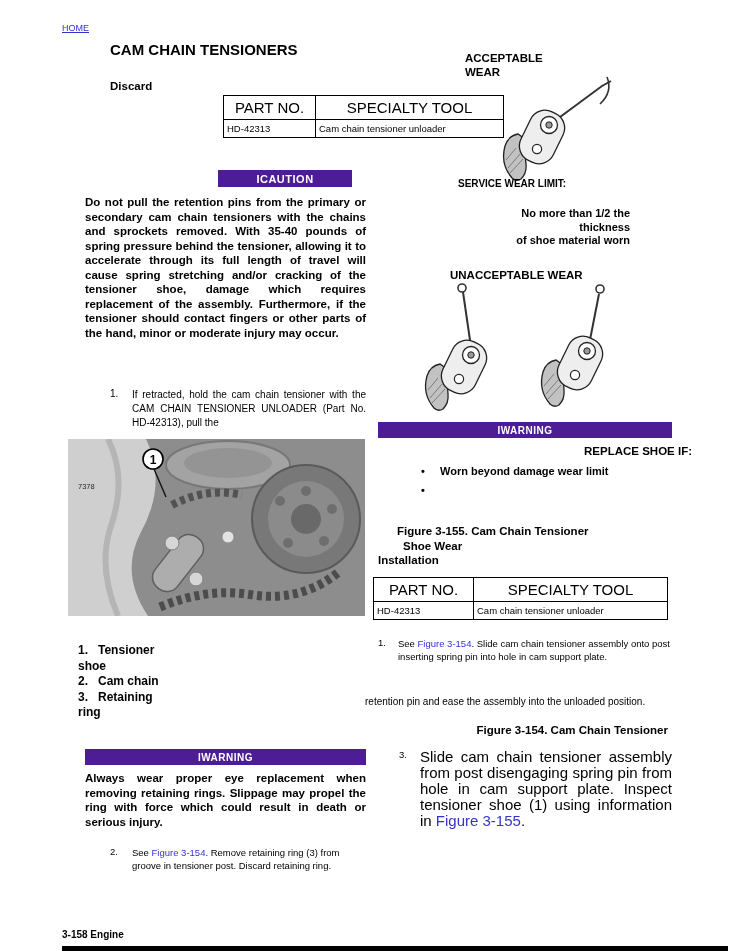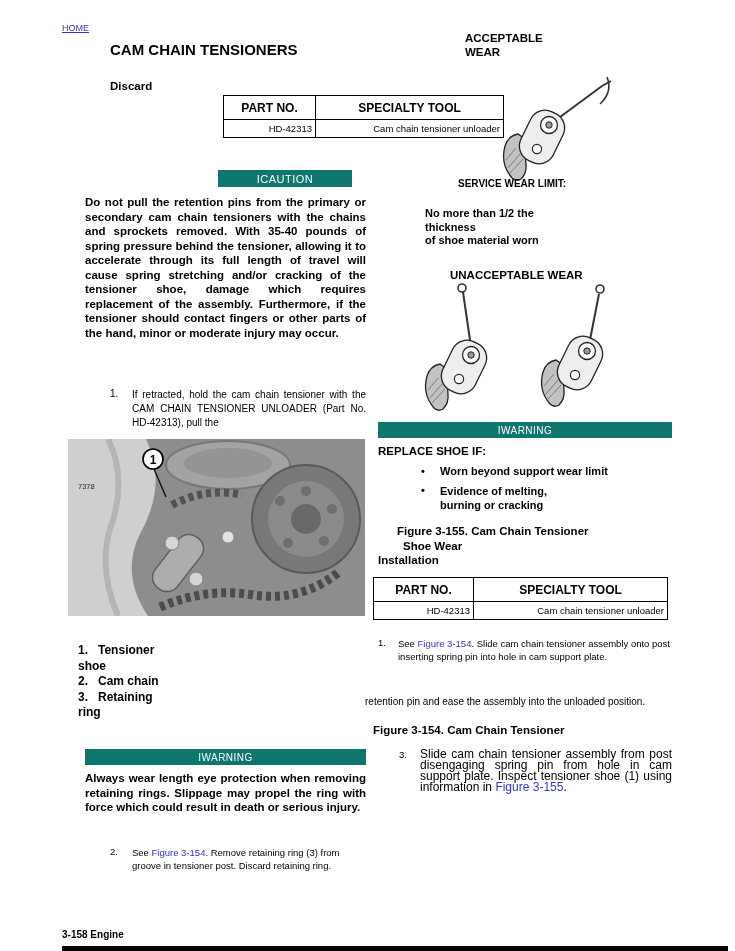--- a/index.html
+++ b/index.html
@@ -1,31 +1,31 @@
 <!DOCTYPE html>
 <html><head>
 <meta charset="utf-8">
 <style>
   html,body{margin:0;padding:0;background:#ffffff}
   body{font-family:"Liberation Sans",sans-serif;color:#000}
   .page{position:relative;width:735px;height:951px;background:#fff;overflow:hidden;margin:8px auto}
   .abs{position:absolute}
   .b{font-weight:700}
   .jt{text-align:justify}
-  .ctr{text-align:left}
+  .ctr{text-align:right}
   .pl{white-space:pre-line}
   .pw{white-space:pre-wrap}
-  .banner{background:#0f766e;color:#fff;font-weight:400;display:flex;align-items:center;justify-content:center;letter-spacing:.5px}
+  .banner{background:#4c1d95;color:#fff;font-weight:700;display:flex;align-items:center;justify-content:center;letter-spacing:.5px}
   .step{display:flex;align-items:flex-start}
   .stepnum{flex:0 0 22px}
   a.link{color:#3333cc;text-decoration:none;cursor:pointer}
   a.home{color:#3333cc;text-decoration:underline;cursor:pointer}
   table.spec{border-collapse:collapse;position:absolute;table-layout:fixed;background:#fff}
-  table.spec th{border:1.4px solid #000;font-weight:700;text-align:center;vertical-align:middle;font-size:12px;height:21px}
-  table.spec td{border:1.4px solid #000;text-align:right;vertical-align:middle;padding:1px 3px;font-size:9.5px;height:15px}
+  table.spec th{border:1.4px solid #000;font-weight:400;text-align:center;vertical-align:middle;font-size:15px;height:21px}
+  table.spec td{border:1.4px solid #000;text-align:left;vertical-align:middle;padding:1px 3px;font-size:9.5px;height:15px}
   svg text{font-family:"Liberation Sans",sans-serif}
 </style>
 </head>
 <body>
 
 <div class="page">
 
   <svg width="0" height="0" style="position:absolute">
     <defs>
       <g id="shoe-asm">
@@ -101,28 +101,28 @@
   </svg>
 
   <div class="abs b pw" style="left:78px;top:635px;font-size:12px;line-height:15.5px">1.   Tensioner
 shoe
 2.   Cam chain
 3.   Retaining
 ring</div>
 
   <div class="abs banner" style="left:85px;top:741px;width:281px;height:16px;font-size:10px">IWARNING</div>
 
-  <div class="abs b jt" style="left:85px;top:763px;width:281px;font-size:11.5px;line-height:14.6px">Always wear length eye protection when removing retaining rings. Slippage may propel the ring with force which could result in death or serious injury.</div>
+  <div class="abs b jt" style="left:85px;top:763px;width:281px;font-size:11.5px;line-height:14.6px">Always wear proper eye replacement when removing retaining rings. Slippage may propel the ring with force which could result in death or serious injury.</div>
 
   <div class="abs step" style="left:110px;top:838px;width:258px">
     <span class="stepnum" style="font-size:9.5px">2.</span>
     <div style="font-size:9.5px;line-height:13px;width:236px"><span>See </span><a class="link">Figure 3-154</a><span>. Remove retaining ring (3) from groove in tensioner post. Discard retaining ring.</span></div>
   </div>
 
-  <div class="abs b pl" style="left:465px;top:23px;font-size:11.5px;line-height:14px">ACCEPTABLE
+  <div class="abs b pl" style="left:465px;top:43px;font-size:11.5px;line-height:14px">ACCEPTABLE
 WEAR</div>
 
   <svg class="abs" style="left:472px;top:66px" width="160" height="112" viewBox="0 0 160 112">
     <path d="M84,46 L130,12 l9,-5" stroke="#333" stroke-width="2" fill="none"></path>
     <path d="M128,30 q13,-12 7,-27" stroke="#333" stroke-width="1.6" fill="none"></path>
     <use href="#shoe-asm" transform="translate(24,20)"></use>
   </svg>
 
   <div class="abs b" style="left:458px;top:170px;font-size:10px">SERVICE WEAR LIMIT:</div>
 
@@ -136,31 +136,29 @@
     <path d="M66,74 L57,12" stroke="#333" stroke-width="2" fill="none"></path>
     <circle cx="56" cy="8" r="4" stroke="#333" stroke-width="1.6" fill="none"></circle>
     <use href="#shoe-asm" transform="translate(12,44)"></use>
     <path d="M182,70 L193,14" stroke="#333" stroke-width="2" fill="none"></path>
     <circle cx="194" cy="9" r="4" stroke="#333" stroke-width="1.6" fill="none"></circle>
     <use href="#shoe-asm" transform="translate(128,40)"></use>
   </svg>
 
   <div class="abs banner" style="left:378px;top:414px;width:294px;height:16px;font-size:10px">IWARNING</div>
 
-  <div class="abs b ctr" style="left:378px;top:437px;width:294px;font-size:11.5px">REPLACE SHOE IF:</div>
+  <div class="abs b ctr" style="left:398px;top:437px;width:294px;font-size:11.5px">REPLACE SHOE IF:</div>
 
   <div class="abs" style="left:421px;top:457px;width:240px">
     <div class="step" style="margin-bottom:7px">
       <span class="b" style="width:19px;font-size:11px">•</span>
-      <span class="b" style="font-size:11px">Worn beyond support wear limit</span>
+      <span class="b" style="font-size:11px">Worn beyond damage wear limit</span>
     </div>
     <div class="step">
       <span class="b" style="width:19px;font-size:11px">•</span>
-      <span class="b pl" style="font-size:11px;line-height:14px">Evidence of melting,
-burning or cracking</span>
     </div>
   </div>
 
   <div class="abs b" style="left:397px;top:517px;font-size:11.5px">Figure 3-155. Cam Chain Tensioner</div>
   <div class="abs b" style="left:403px;top:532px;font-size:11.5px">Shoe Wear</div>
   <div class="abs b" style="left:378px;top:546px;font-size:11.5px">Installation</div>
 
   <table class="spec" style="left:373px;top:569px;width:295px">
     <colgroup>
         <col style="width:100px">
@@ -184,19 +182,19 @@
     <span class="stepnum" style="flex-basis:20px;font-size:9.5px">1.</span>
     <div class="jt" style="font-size:9.5px;line-height:13px;width:272px"><span>See </span><a class="link">Figure 3-154</a><span>. Slide cam chain tensioner assembly onto post inserting spring pin into hole in cam support plate.</span></div>
   </div>
 
   <div class="abs jt" style="left:365px;top:687px;width:295px;font-size:10px;line-height:13.5px">retention pin and ease the assembly into the unloaded position.</div>
 
   <div class="abs b ctr" style="left:373px;top:716px;width:295px;font-size:11.5px">Figure 3-154. Cam Chain Tensioner</div>
 
   <div class="abs step" style="left:399px;top:741px;width:273px">
     <span class="stepnum" style="flex-basis:21px;font-size:9.5px">3.</span>
-    <div class="jt" style="font-size:12px;line-height:11px;width:252px"><span>Slide cam chain tensioner assembly from post disengaging spring pin from hole in cam support plate. Inspect tensioner shoe (1) using information in </span><a class="link">Figure 3-155</a><span>.</span></div>
+    <div class="jt" style="font-size:15px;line-height:16px;width:252px"><span>Slide cam chain tensioner assembly from post disengaging spring pin from hole in cam support plate. Inspect tensioner shoe (1) using information in </span><a class="link">Figure 3-155</a><span>.</span></div>
   </div>
 
   <div class="abs b" style="left:62px;top:921px;font-size:10px">3-158 Engine</div>
   <div class="abs" style="left:62px;top:938px;width:666px;height:7px;background:#000"></div>
 
 </div>
 
 </body></html>

